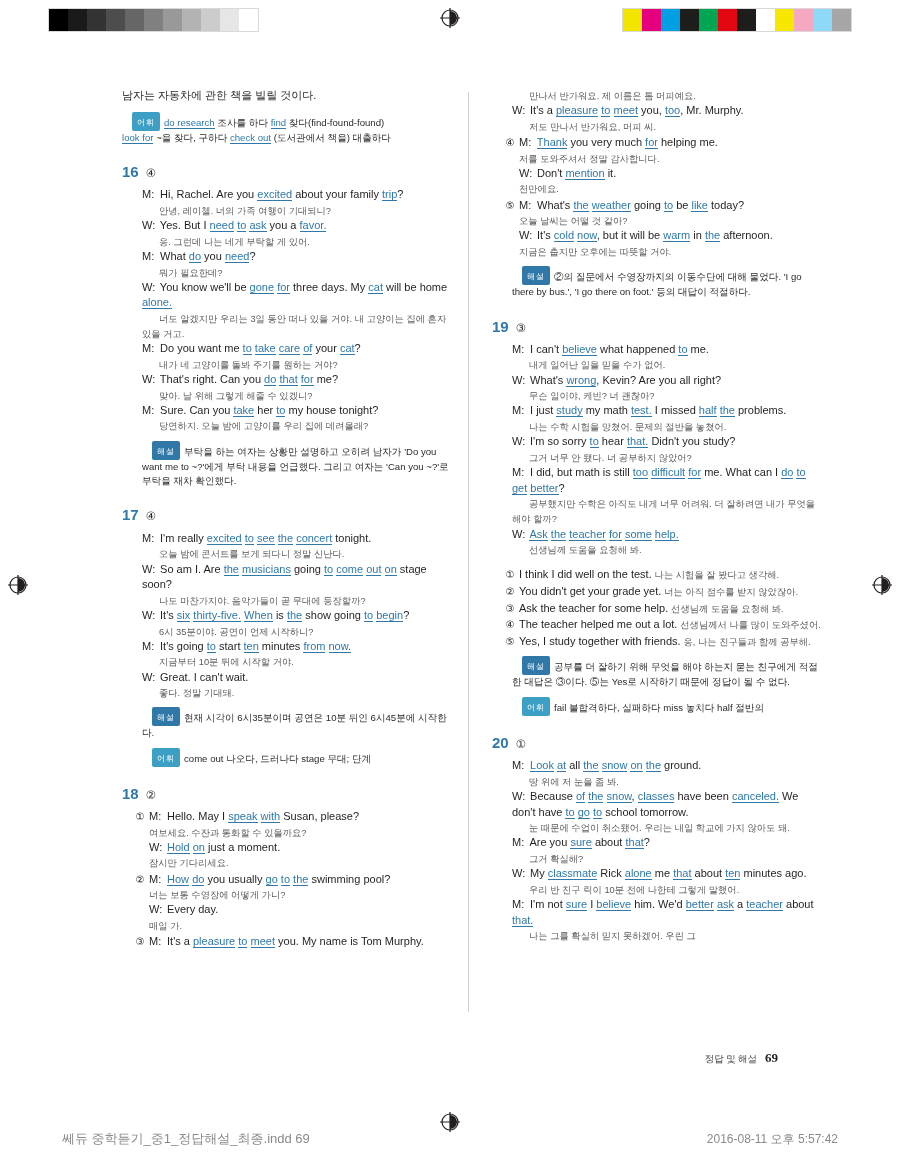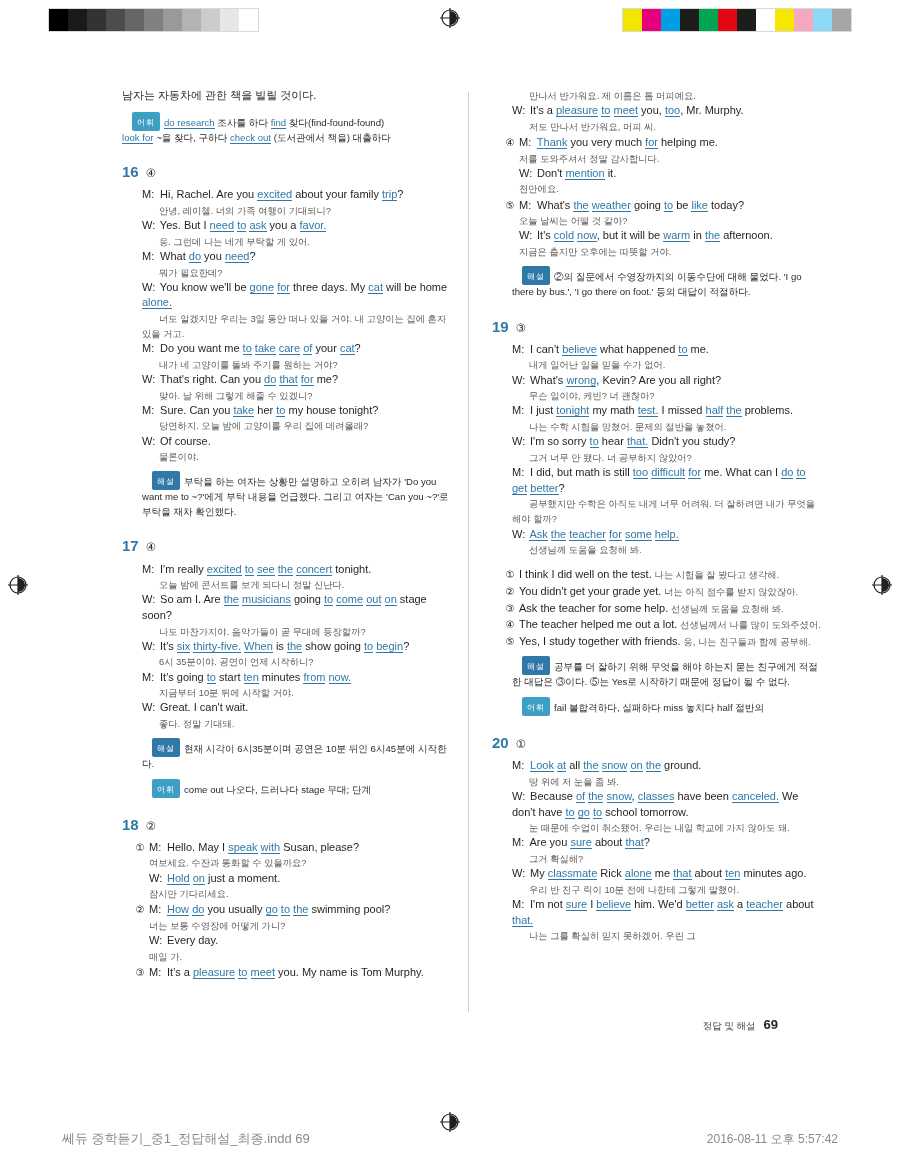--- a/index.html
+++ b/index.html
@@ -42,21 +42,21 @@
     letter-spacing:1px;
     margin-left:10px;
   }
   .chip.voca{background:#3d9fc4;}
   .note{margin-left:20px;margin-top:7px;margin-bottom:7px;font-size:9.6px;color:#2b2b2b;line-height:1.5;}
   .note.voca{margin-top:6px;}
   .opt{margin-left:12px;margin-bottom:1px;}
   .circled{display:inline-block;width:12px;text-align:center;font-size:10px;margin-right:3px;}
   .choices{margin-top:10px;margin-left:12px;}
   .choices .row{margin-bottom:1px;}
-  .footer-right{position:absolute;right:122px;bottom:139px;font-size:9.5px;color:#444;}
+  .footer-right{position:absolute;right:122px;bottom:106px;font-size:9.5px;color:#444;font-family:Liberation Serif, serif;}
   .footer-right .pg{font-size:13px;font-weight:bold;color:#231f20;margin-left:8px;}
   .footline{position:absolute;left:62px;bottom:24px;font-size:13px;color:#8a8a8a;letter-spacing:0;}
   .footline-right{position:absolute;right:62px;bottom:24px;font-size:12px;color:#8a8a8a;}
 </style>
 </head>
 <body>
 
 <div class="reg-bar reg-left" id="barL">
     <div class="sw" style="background: rgb(0, 0, 0);"></div>
     <div class="sw" style="background: rgb(26, 26, 26);"></div>
@@ -130,21 +130,20 @@
       <span>16</span><span class="ans">④</span>
     </div>
     <div class="dlg" id="dlg16">
         <div class="line"><span class="en"><span class="speaker">M:</span> Hi, Rachel. Are you <span class="blue u">excited</span> about your family <span class="blue u">trip</span>?</span><br><span class="ko kr">안녕, 레이첼. 너의 가족 여행이 기대되니?</span></div>
         <div class="line"><span class="en"><span class="speaker">W:</span> Yes. But I <span class="blue u">need</span> <span class="blue u">to</span> <span class="blue u">ask</span> you a <span class="blue u">favor.</span></span><br><span class="ko kr">응. 그런데 나는 네게 부탁할 게 있어.</span></div>
         <div class="line"><span class="en"><span class="speaker">M:</span> What <span class="blue u">do</span> you <span class="blue u">need</span>?</span><br><span class="ko kr">뭐가 필요한데?</span></div>
         <div class="line"><span class="en"><span class="speaker">W:</span> You know we'll be <span class="blue u">gone</span> <span class="blue u">for</span> three days. My <span class="blue u">cat</span> will be home <span class="blue u">alone.</span></span><br><span class="ko kr">너도 알겠지만 우리는 3일 동안 떠나 있을 거야. 내 고양이는 집에 혼자 있을 거고.</span></div>
         <div class="line"><span class="en"><span class="speaker">M:</span> Do you want me <span class="blue u">to</span> <span class="blue u">take</span> <span class="blue u">care</span> <span class="blue u">of</span> your <span class="blue u">cat</span>?</span><br><span class="ko kr">내가 네 고양이를 돌봐 주기를 원하는 거야?</span></div>
         <div class="line"><span class="en"><span class="speaker">W:</span> That's right. Can you <span class="blue u">do</span> <span class="blue u">that</span> <span class="blue u">for</span> me?</span><br><span class="ko kr">맞아. 날 위해 그렇게 해줄 수 있겠니?</span></div>
         <div class="line"><span class="en"><span class="speaker">M:</span> Sure. Can you <span class="blue u">take</span> her <span class="blue u">to</span> my house tonight?</span><br><span class="ko kr">당연하지. 오늘 밤에 고양이를 우리 집에 데려올래?</span></div>
-        <div class="line"><span class="en"><span class="speaker">W:</span> Of course.</span><br><span class="ko kr">물론이야.</span></div>
       </div>
     <div class="note">
       <span class="chip">해설</span><span>부탁을 하는 여자는 상황만 설명하고 오히려 남자가 'Do you want me to ~?'에게 부탁 내용을 언급했다. 그리고 여자는 'Can you ~?'로 부탁을 재차 확인했다.</span>
     </div>
 
     <div class="qnum">
       <span>17</span><span class="ans">④</span>
     </div>
     <div class="dlg" id="dlg17">
         <div class="line"><span class="en"><span class="speaker">M:</span> I'm really <span class="blue u">excited</span> <span class="blue u">to</span> <span class="blue u">see</span> <span class="blue u">the</span> <span class="blue u">concert</span> tonight.</span><br><span class="ko kr">오늘 밤에 콘서트를 보게 되다니 정말 신난다.</span></div>
@@ -182,21 +181,21 @@
     <div class="note" style="margin-left:20px;">
       <span class="chip">해설</span><span>②의 질문에서 수영장까지의 이동수단에 대해 물었다. 'I go there by bus.', 'I go there on foot.' 등의 대답이 적절하다.</span>
     </div>
 
     <div class="qnum">
       <span>19</span><span class="ans">③</span>
     </div>
     <div class="dlg" id="dlg19">
         <div class="line"><span class="en"><span class="speaker">M:</span> I can't <span class="blue u">believe</span> what happened <span class="blue u">to</span> me.</span><br><span class="ko kr">내게 일어난 일을 믿을 수가 없어.</span></div>
         <div class="line"><span class="en"><span class="speaker">W:</span> What's <span class="blue u">wrong</span>, Kevin? Are you all right?</span><br><span class="ko kr">무슨 일이야, 케빈? 너 괜찮아?</span></div>
-        <div class="line"><span class="en"><span class="speaker">M:</span> I just <span class="blue u">tonight</span> my math <span class="blue u">test.</span> I missed <span class="blue u">half</span> <span class="blue u">the</span> problems.</span><br><span class="ko kr">나는 수학 시험을 망쳤어. 문제의 절반을 놓쳤어.</span></div>
+        <div class="line"><span class="en"><span class="speaker">M:</span> I just <span class="blue u">study</span> my math <span class="blue u">test.</span> I missed <span class="blue u">half</span> <span class="blue u">the</span> problems.</span><br><span class="ko kr">나는 수학 시험을 망쳤어. 문제의 절반을 놓쳤어.</span></div>
         <div class="line"><span class="en"><span class="speaker">W:</span> I'm so sorry <span class="blue u">to</span> hear <span class="blue u">that.</span> Didn't you study?</span><br><span class="ko kr">그거 너무 안 됐다. 너 공부하지 않았어?</span></div>
         <div class="line"><span class="en"><span class="speaker">M:</span> I did, but math is still <span class="blue u">too</span> <span class="blue u">difficult</span> <span class="blue u">for</span> me. What can I <span class="blue u">do</span> <span class="blue u">to</span> <span class="blue u">get</span> <span class="blue u">better</span>?</span><br><span class="ko kr">공부했지만 수학은 아직도 내게 너무 어려워. 더 잘하려면 내가 무엇을 해야 할까?</span></div>
         <div class="line"><span class="en"><span class="speaker">W:</span> <span class="blue u">Ask</span> <span class="blue u">the</span> <span class="blue u">teacher</span> <span class="blue u">for</span> <span class="blue u">some</span> <span class="blue u">help.</span></span><br><span class="ko kr">선생님께 도움을 요청해 봐.</span></div>
       </div>
     <div class="choices" id="ch19">
         <div class="row"><span class="circled">①</span><span class="en">I think I did well on the test.</span> <span class="ko">나는 시험을 잘 봤다고 생각해.</span></div>
         <div class="row"><span class="circled">②</span><span class="en">You didn't get your grade yet.</span> <span class="ko">너는 아직 점수를 받지 않았잖아.</span></div>
         <div class="row"><span class="circled">③</span><span class="en">Ask the teacher for some help.</span> <span class="ko">선생님께 도움을 요청해 봐.</span></div>
         <div class="row"><span class="circled">④</span><span class="en">The teacher helped me out a lot.</span> <span class="ko">선생님께서 나를 많이 도와주셨어.</span></div>
         <div class="row"><span class="circled">⑤</span><span class="en">Yes, I study together with friends.</span> <span class="ko">응, 나는 친구들과 함께 공부해.</span></div>

